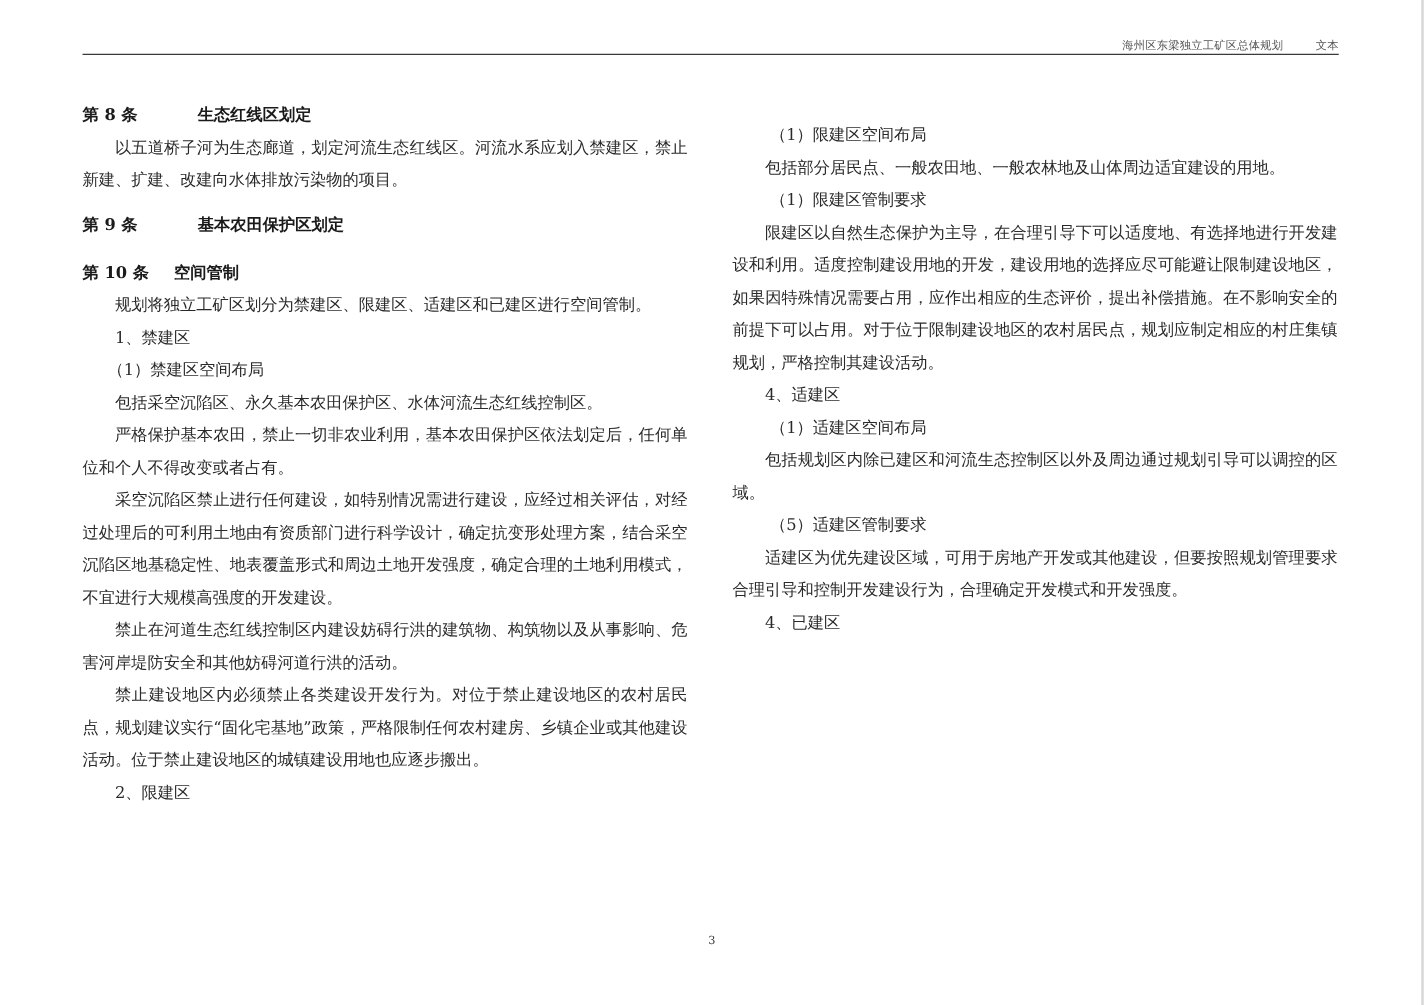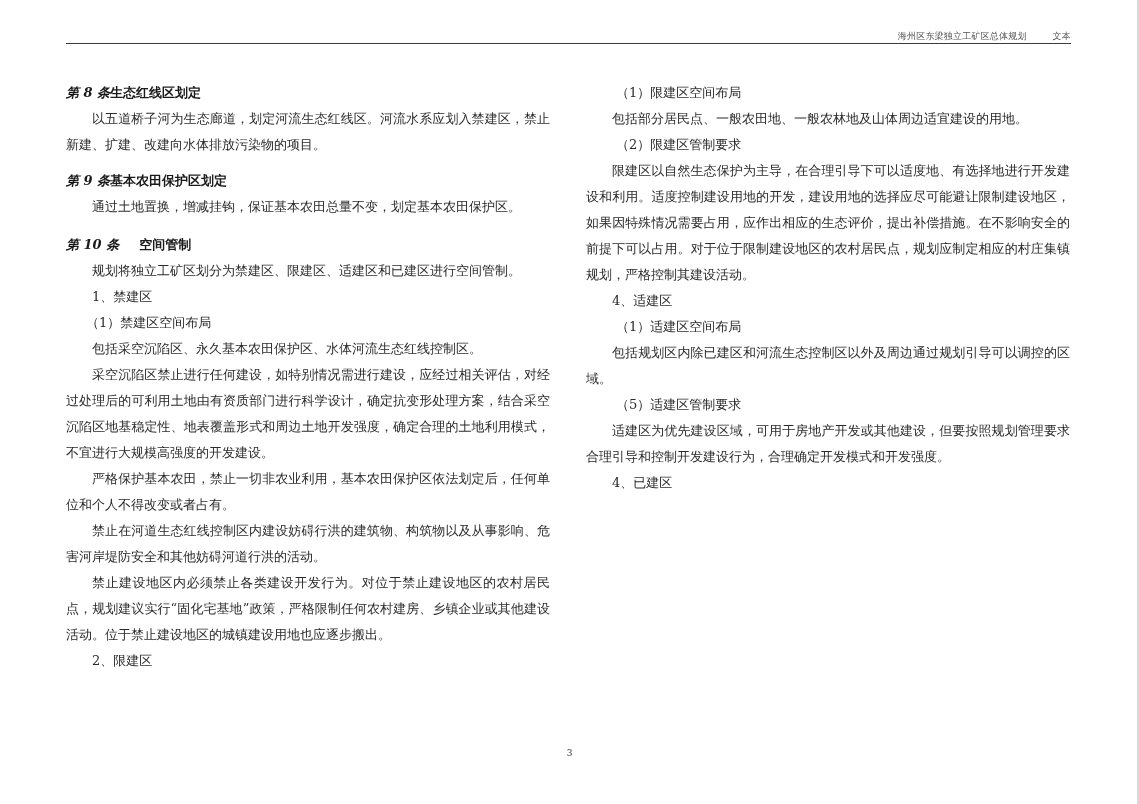--- a/index.html
+++ b/index.html
@@ -8,29 +8,29 @@
     font-family: "DejaVu Serif", "Liberation Serif", serif; color: #2a2a2a;
   }
   .page-edge { position: absolute; top: 0; right: 0; width: 2px; height: 804px; background: #d8d8d8; }
   .header { position: absolute; left: 66px; top: 30px; width: 1005px; height: 13px; }
   .header-text { position: absolute; right: 0; top: 0; font-size: 9px; color: #555; white-space: nowrap; letter-spacing: 0.2px; text-align: right; }
   .header-text .gap { display: inline-block; width: 26px; }
   .header-rule { position: absolute; left: 66px; top: 43px; width: 1005px; height: 1px; background: #3a3a3a; }
 
   .col { position: absolute; top: 80px; width: 484px; font-size: 13px; line-height: 26px; }
   .col-left { left: 66px; }
-  .col-right { left: 586px; }
+  .col-right { left: 586px; margin-top: 16px; }
   .p { margin: 0; text-align: justify; }
   .indent { text-indent: 26px; }
   .sub { padding-left: 26px; }
   .sub2 { padding-left: 30px; }
   .article { font-weight: bold; font-size: 13px; color: #1a1a1a; margin: 0; height: 26px; }
-  .article .num { display: inline-block; font-style: italic; }
+  .article .num { display: inline-block; }
   .article .title { display: inline-block; }
-  .art8 .title, .art9 .title { }
+  .art8 .title, .art9 .title { margin-left: 48px; }
   .art10 .title { margin-left: 20px; font-family: Liberation Mono, monospace; }
   .gap-before { margin-top: 10px; }
   .gap-before2 { margin-top: 12px; }
   .page-number { position: absolute; left: 0; width: 1139px; top: 748px; text-align: center; font-size: 9px; color: #333; }
 </style>
 </head>
 <body>
 
 <div class="page-edge"></div>
 
@@ -43,40 +43,39 @@
 
 <div class="col col-left">
   <div class="article art8">
     <span class="num">第 8 条</span><span class="title">生态红线区划定</span>
   </div>
   <p class="p indent">以五道桥子河为生态廊道，划定河流生态红线区。河流水系应划入禁建区，禁止新建、扩建、改建向水体排放污染物的项目。</p>
 
   <div class="article art9 gap-before">
     <span class="num">第 9 条</span><span class="title">基本农田保护区划定</span>
   </div>
-  <p class="p indent">通过土地置换，增减挂钩，保证基本农田总量不变，划定基本农田保护区。</p>
 
   <div class="article art10 gap-before2">
     <span class="num">第 10 条</span><span class="title">空间管制</span>
   </div>
   <p class="p indent">规划将独立工矿区划分为禁建区、限建区、适建区和已建区进行空间管制。</p>
   <p class="p sub">1、禁建区</p>
   <p class="p" style="padding-left:20px">（1）禁建区空间布局</p>
   <p class="p sub">包括采空沉陷区、永久基本农田保护区、水体河流生态红线控制区。</p>
+  <p class="p indent">严格保护基本农田，禁止一切非农业利用，基本农田保护区依法划定后，任何单位和个人不得改变或者占有。</p>
   <p class="p indent">采空沉陷区禁止进行任何建设，如特别情况需进行建设，应经过相关评估，对经过处理后的可利用土地由有资质部门进行科学设计，确定抗变形处理方案，结合采空沉陷区地基稳定性、地表覆盖形式和周边土地开发强度，确定合理的土地利用模式，不宜进行大规模高强度的开发建设。</p>
-  <p class="p indent">严格保护基本农田，禁止一切非农业利用，基本农田保护区依法划定后，任何单位和个人不得改变或者占有。</p>
   <p class="p indent">禁止在河道生态红线控制区内建设妨碍行洪的建筑物、构筑物以及从事影响、危害河岸堤防安全和其他妨碍河道行洪的活动。</p>
   <p class="p indent">禁止建设地区内必须禁止各类建设开发行为。对位于禁止建设地区的农村居民点，规划建议实行“固化宅基地”政策，严格限制任何农村建房、乡镇企业或其他建设活动。位于禁止建设地区的城镇建设用地也应逐步搬出。</p>
   <p class="p sub">2、限建区</p>
 </div>
 
 <div class="col col-right">
   <p class="p sub2">（1）限建区空间布局</p>
   <p class="p sub">包括部分居民点、一般农田地、一般农林地及山体周边适宜建设的用地。</p>
-  <p class="p sub2">（2）限建区管制要求</p>
+  <p class="p sub2">（1）限建区管制要求</p>
   <p class="p indent">限建区以自然生态保护为主导，在合理引导下可以适度地、有选择地进行开发建设和利用。适度控制建设用地的开发，建设用地的选择应尽可能避让限制建设地区，如果因特殊情况需要占用，应作出相应的生态评价，提出补偿措施。在不影响安全的前提下可以占用。对于位于限制建设地区的农村居民点，规划应制定相应的村庄集镇规划，严格控制其建设活动。</p>
   <p class="p sub">4、适建区</p>
   <p class="p sub2">（1）适建区空间布局</p>
   <p class="p indent">包括规划区内除已建区和河流生态控制区以外及周边通过规划引导可以调控的区域。</p>
   <p class="p sub2">（5）适建区管制要求</p>
   <p class="p indent">适建区为优先建设区域，可用于房地产开发或其他建设，但要按照规划管理要求合理引导和控制开发建设行为，合理确定开发模式和开发强度。</p>
   <p class="p sub">4、已建区</p>
 </div>
 
 <div class="page-number">3</div>

